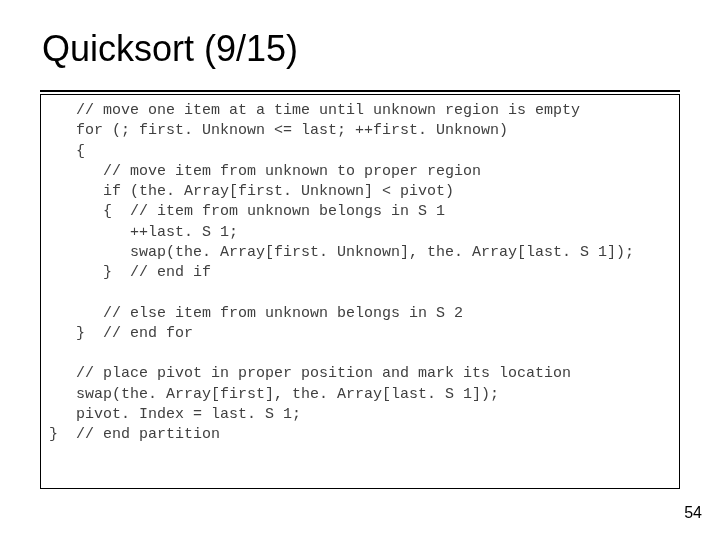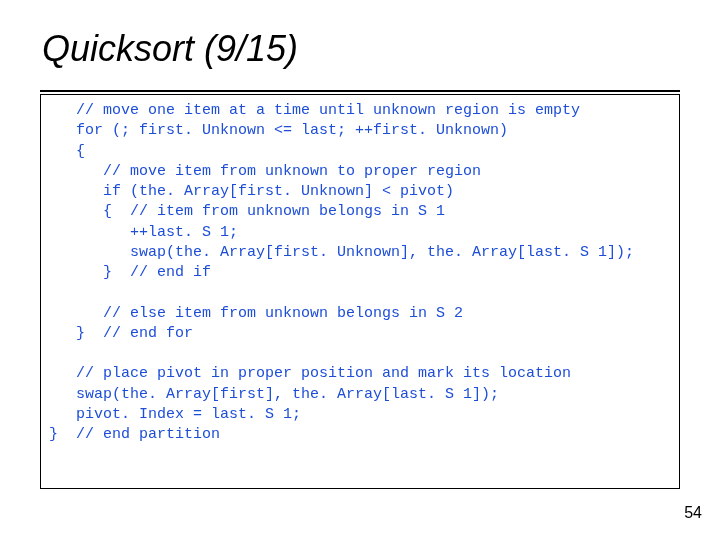--- a/index.html
+++ b/index.html
@@ -17,21 +17,20 @@
     height: 540px;
     box-sizing: border-box;
   }
   .title {
     position: absolute;
     left: 42px;
     top: 28px;
     font-size: 36px;
     color: #000;
     font-family: Verdana, Geneva, sans-serif;
-    font-style: italic;
   }
   .title-rule {
     position: absolute;
     left: 40px;
     top: 82px;
     width: 640px;
     border: 0;
     border-top: 2px solid #000;
   }
   .content-box {
@@ -39,21 +38,21 @@
     left: 40px;
     top: 94px;
     width: 640px;
     height: 395px;
     border: 1px solid #000;
     box-sizing: border-box;
     padding: 6px 8px 6px 8px;
     font-family: "Courier New", Courier, monospace;
     font-size: 15px;
     line-height: 1.35;
-    color: #1d4ed8;
+    color: #404040;
     white-space: pre;
   }
   .pagenum {
     position: absolute;
     right: 18px;
     bottom: 18px;
     font-size: 16px;
     font-family: Verdana, Geneva, sans-serif;
     color: #000;
     text-align: center;

